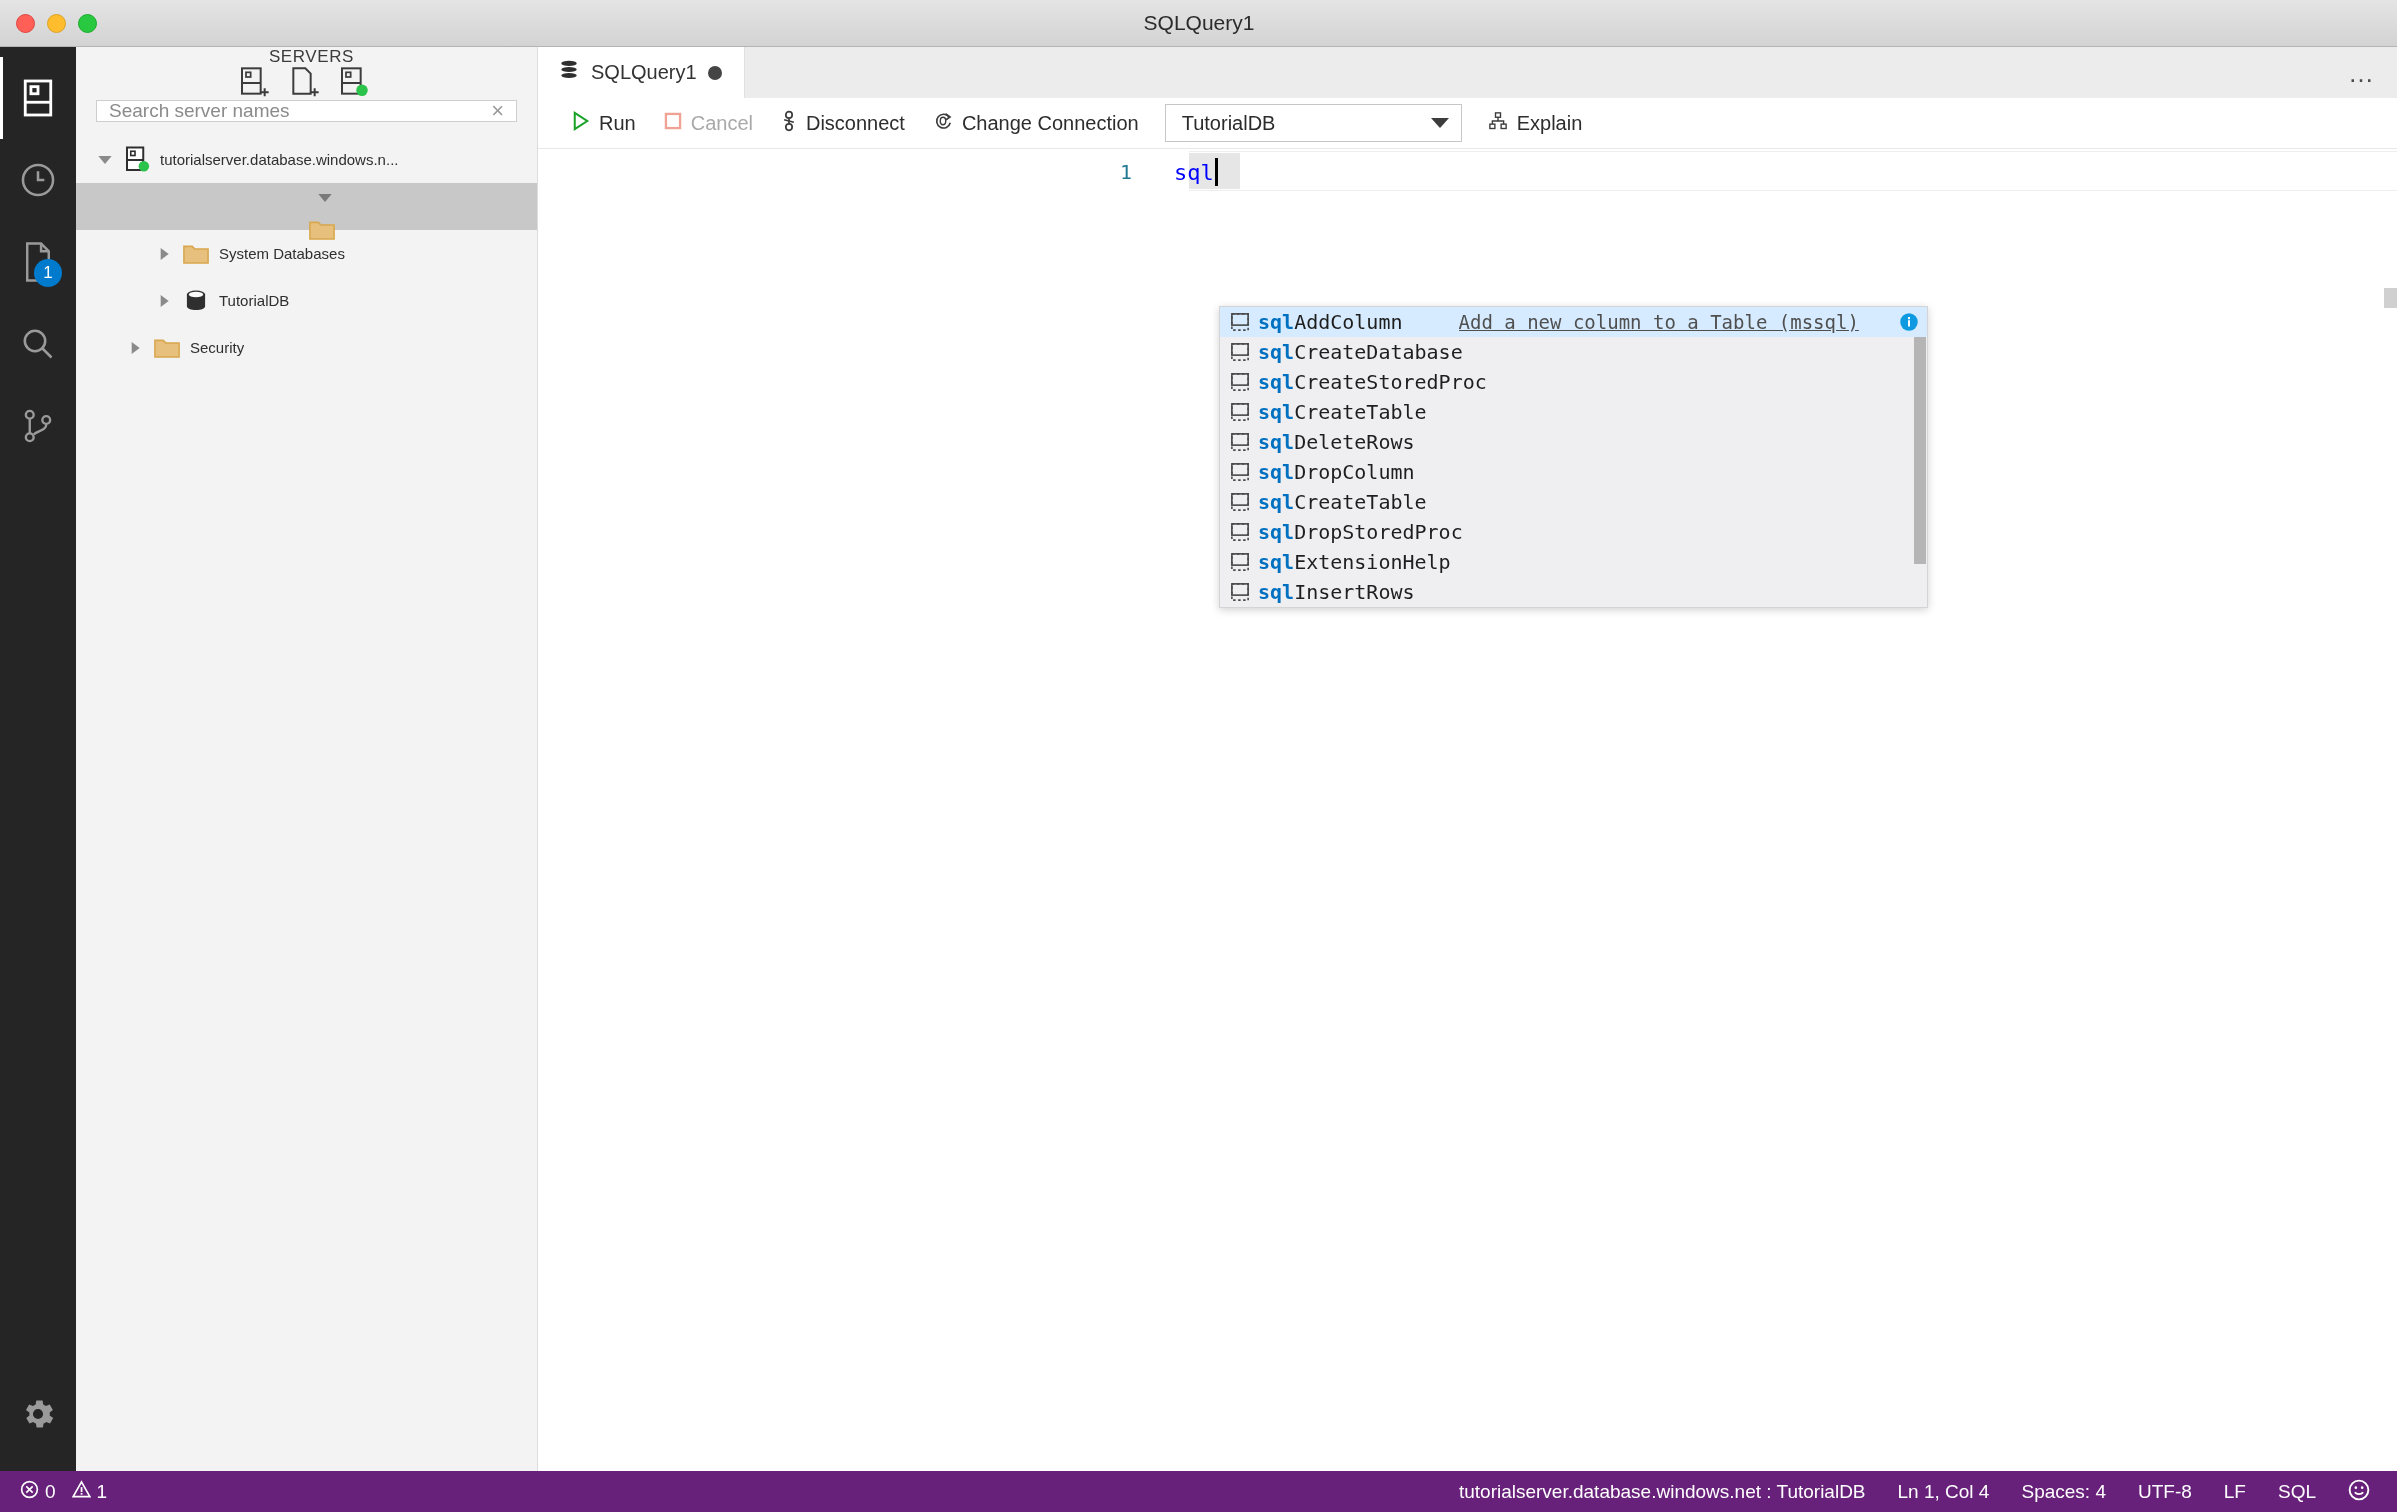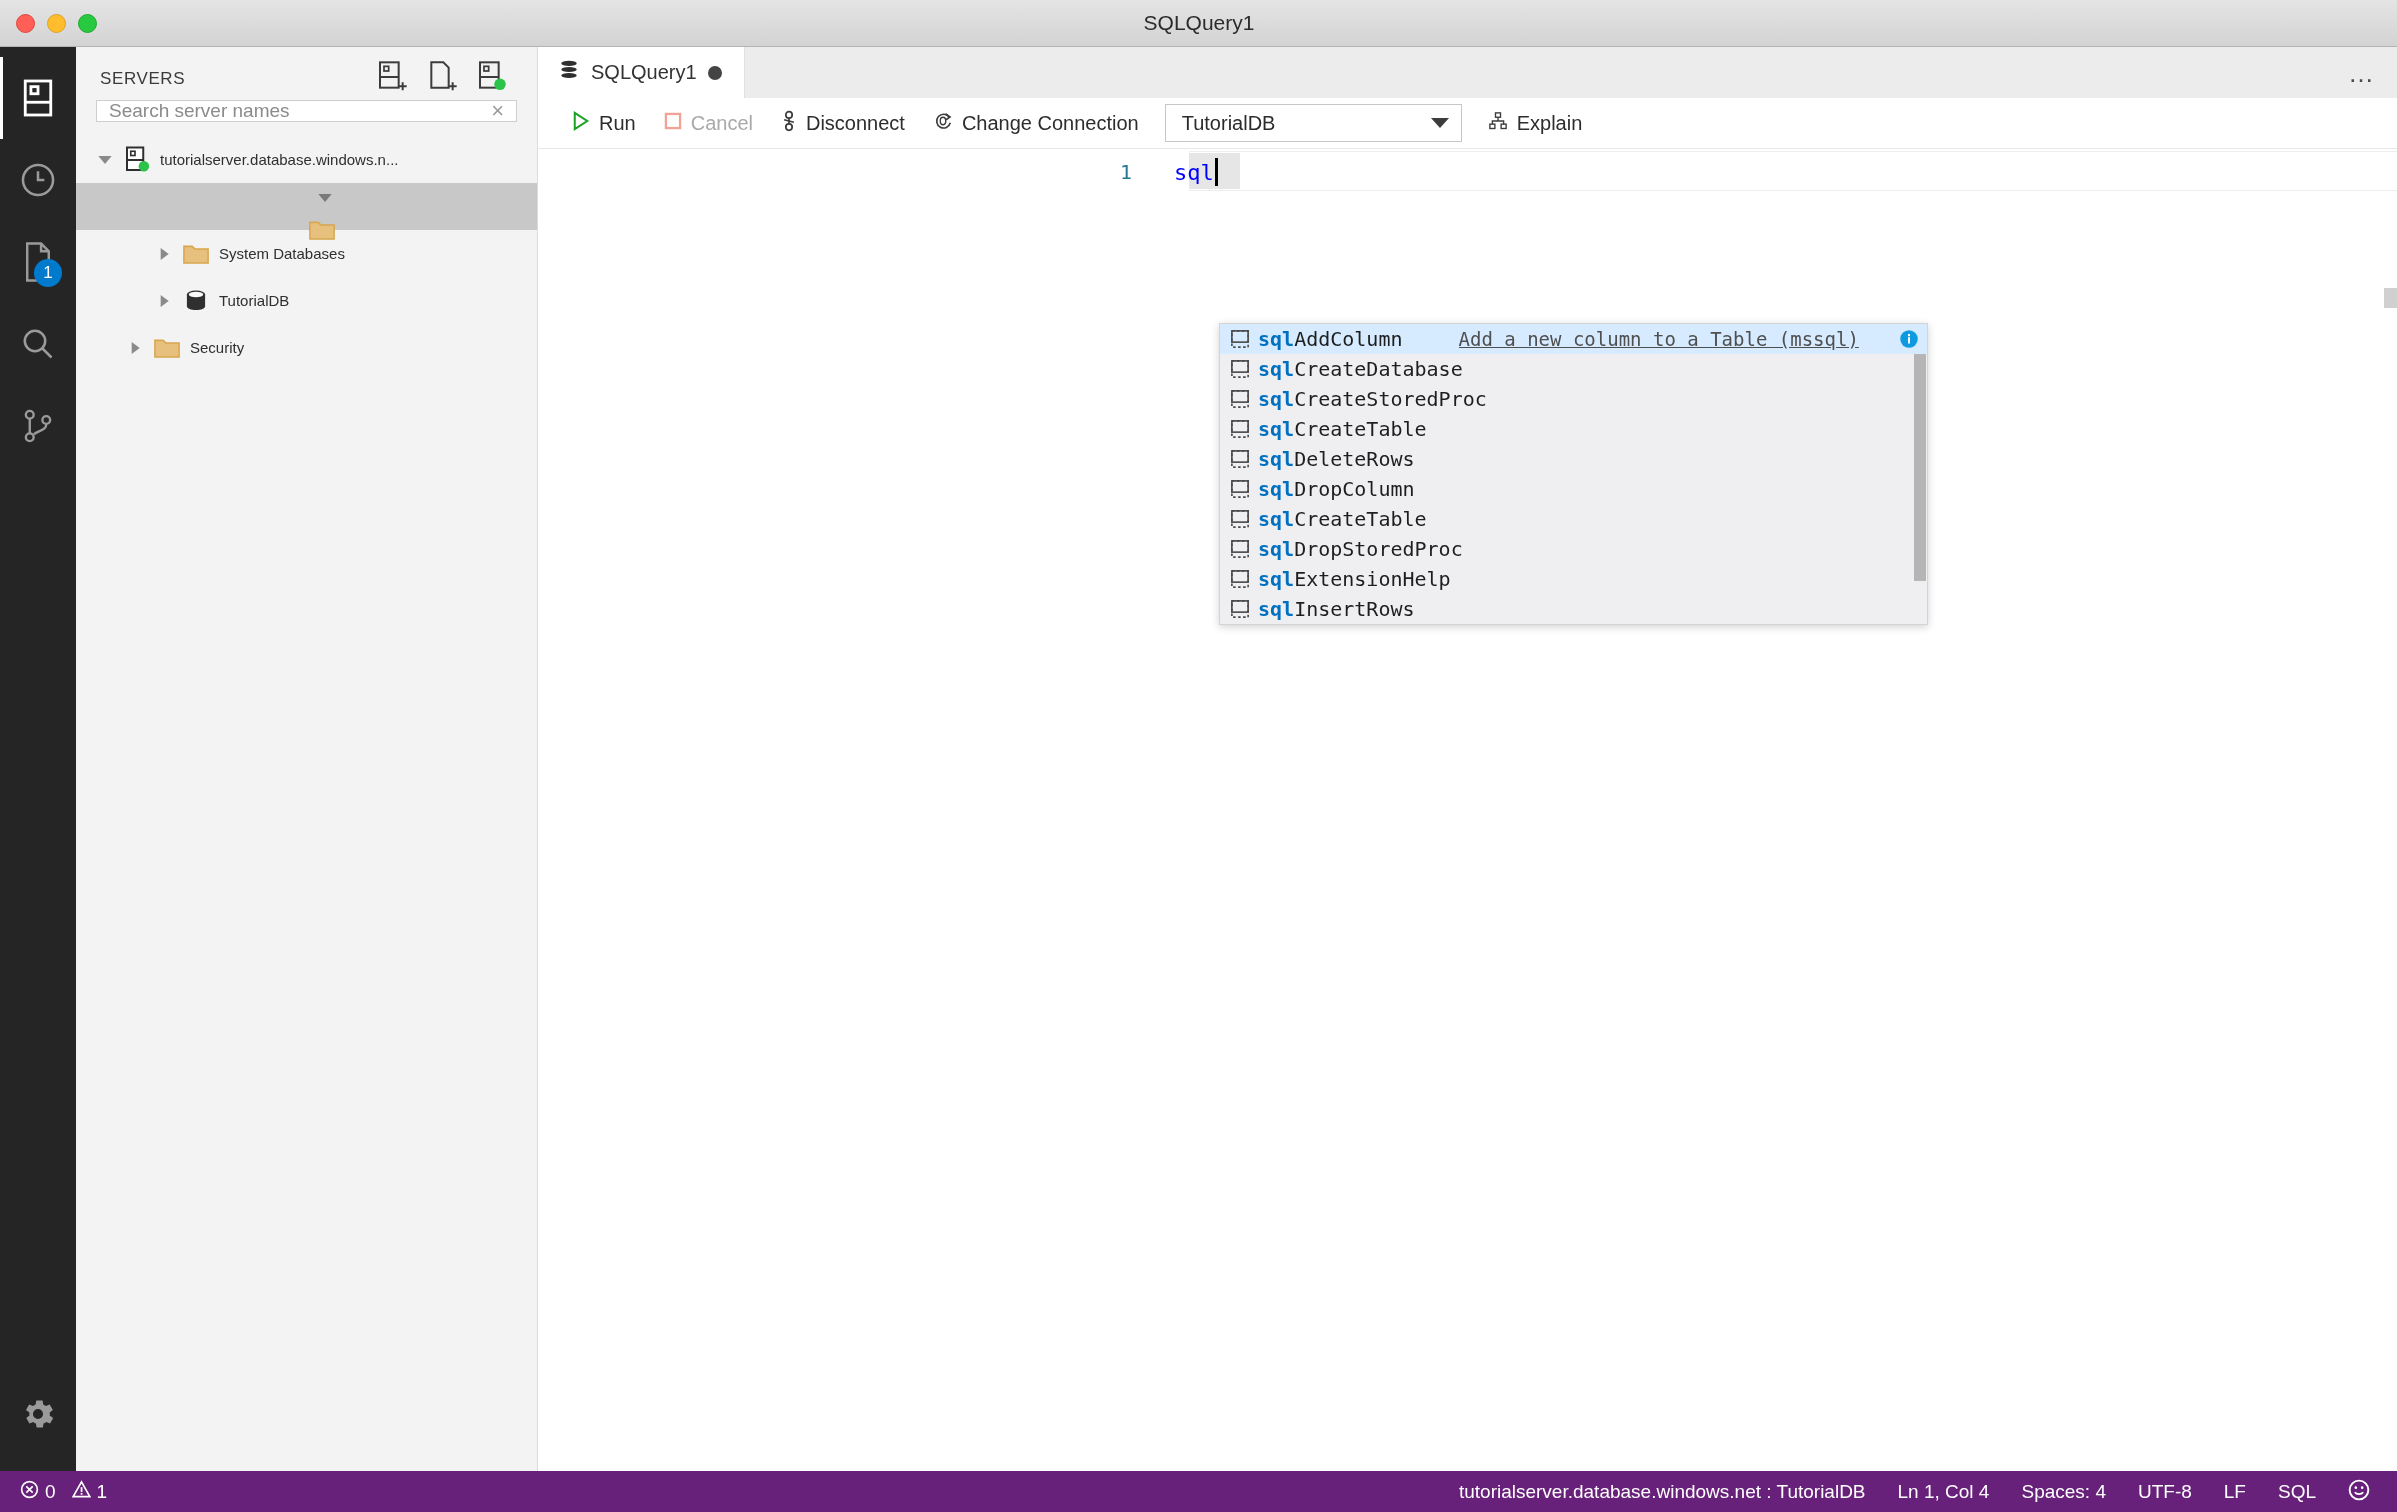--- a/index.html
+++ b/index.html
@@ -54,21 +54,21 @@
   }
   .act-spacer { flex: 1 1 auto; }
 
   
   .sidebar {
     width: 462px; flex: 0 0 462px; background: #f3f3f3;
     border-right: 1px solid #dcdcdc;
     display: flex; flex-direction: column;
   }
   .sb-header {
-    height: 51px; display: flex; align-items: center; padding: 12px 14px 0 24px;
+    height: 51px; display: flex; align-items: center; padding: 0 14px 0 24px; flex-direction: column;
   }
   .sb-title { font-size: 17px; letter-spacing: 0.6px; color: #3b3b3b; text-transform: uppercase; flex: 1 1 auto;}
   .sb-actions { display: flex; gap: 20px; align-items: center; padding-right: 16px; }
   .sb-actions .ic { cursor: pointer; display: block; }
 
   .search-wrap { padding: 2px 20px 10px 20px; }
   .search-box {
     height: 22px; background: #fff; border: 1px solid #cecece;
     display: flex; align-items: center; padding: 0 6px 0 12px;
   }
@@ -148,21 +148,21 @@
     position:absolute; top: 4px; left: 651px; width: 51px; height: 36px;
     background: #e6e6e6;
   }
   .cur-line-box {
     position:absolute; top:2px; left: 651px; right: 0; height: 40px;
     border-top: 1px solid #eeeeee; border-bottom: 1px solid #eeeeee;
   }
 
   
   .suggest {
-    position: absolute; left: 681px; top: 174px; width: 709px;
+    position: absolute; left: 681px; top: 157px; width: 709px;
     background: #efeff2; border: 1px solid #d4d4d4;
     box-shadow: 0 2px 8px rgba(0,0,0,0.18);
     font-family: "DejaVu Sans Mono", monospace;
     z-index: 40;
   }
   .sg-row {
     height: 30px; display: flex; align-items: center; padding-left: 10px;
     font-size: 20px; color: #1e1e1e; cursor: pointer; position: relative;
   }
   .sg-row.focused { background: #d6ebff; }

